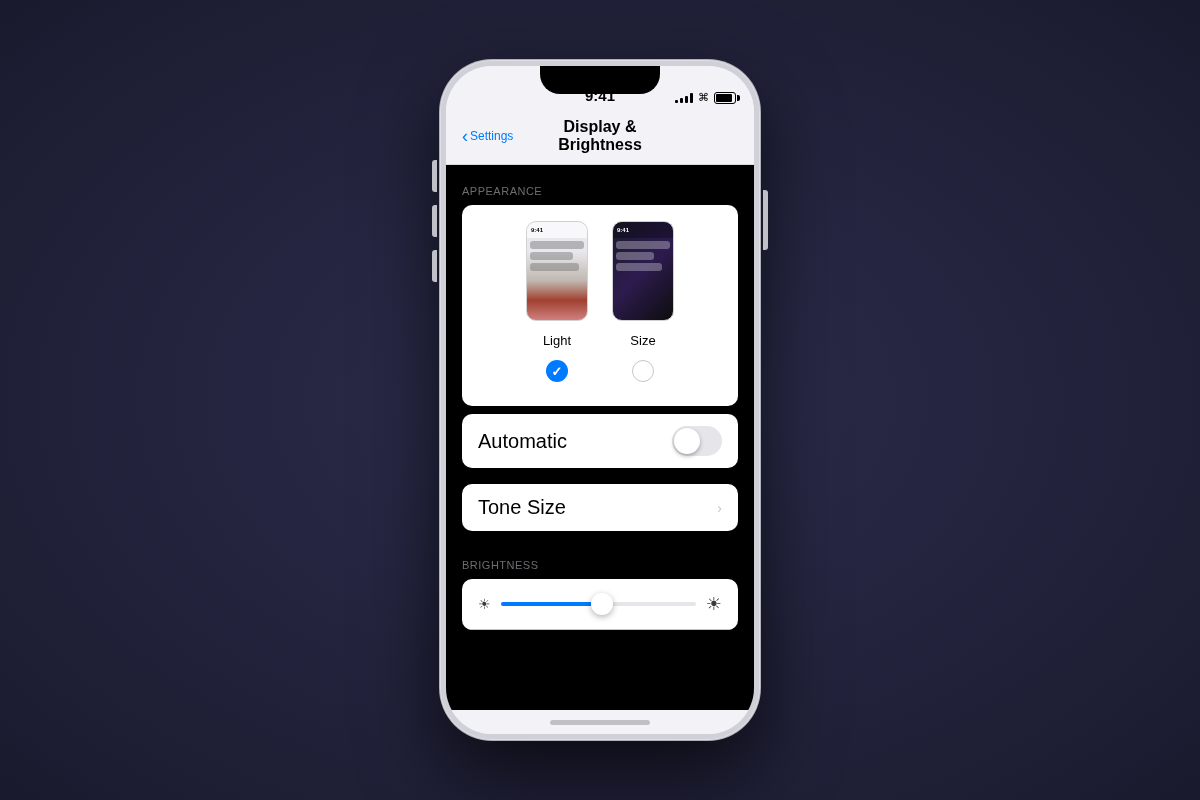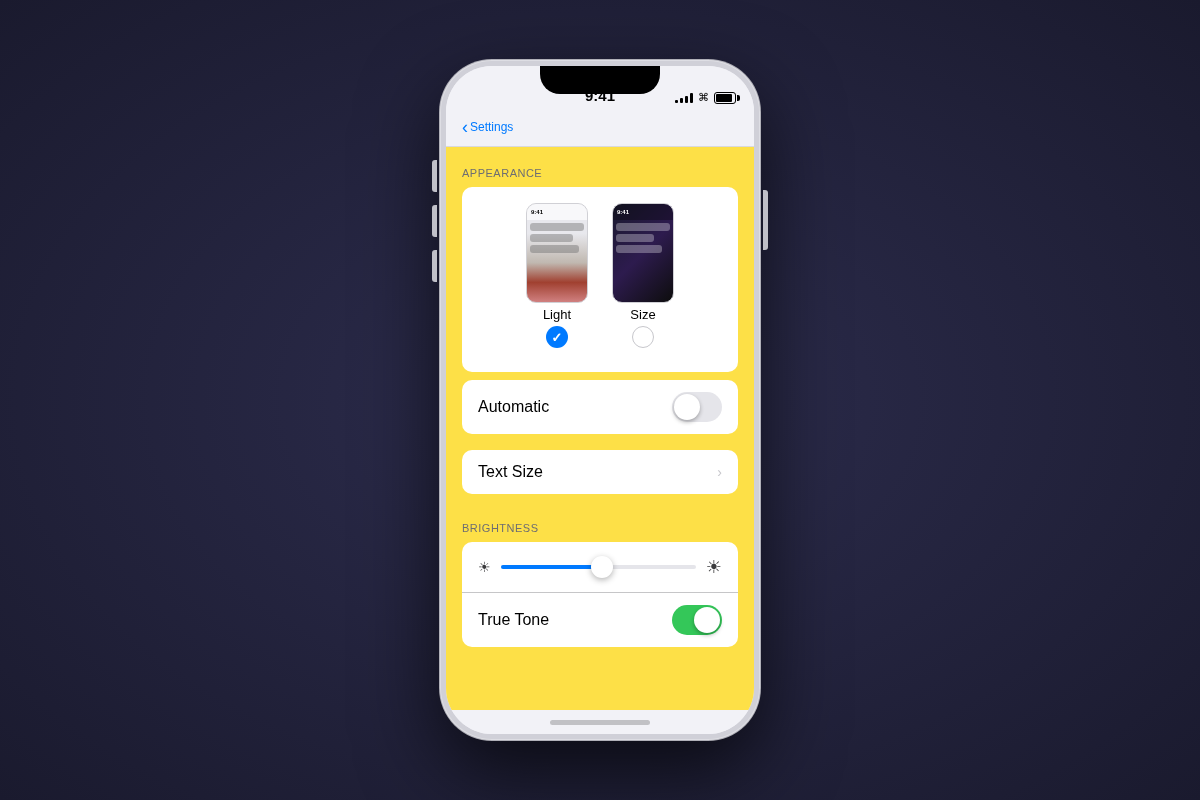--- a/index.html
+++ b/index.html
@@ -183,21 +183,21 @@
     }
 
     .nav-spacer {
       min-width: 70px;
     }
 
     
     .content {
       flex: 1;
       overflow-y: auto;
-      background: #fde047;
+      background: #000000;
       padding-bottom: 20px;
     }
 
     .content::-webkit-scrollbar { display: none; }
 
     
     .section-header {
       padding: 20px 16px 8px;
       font-size: 11px;
       font-weight: 500;
@@ -222,21 +222,21 @@
       border-bottom: 0.5px solid #c6c6c8;
       position: relative;
     }
 
     .settings-row:last-child {
       border-bottom: none;
     }
 
     .row-label {
       flex: 1;
-      font-size: 16px;
+      font-size: 20px;
       color: #000;
     }
 
     .chevron-right {
       color: #c7c7cc;
       font-size: 14px;
     }
 
     
     .toggle {
@@ -287,21 +287,21 @@
       display: flex;
       justify-content: center;
       gap: 24px;
       margin-bottom: 8px;
     }
 
     .appearance-option {
       display: flex;
       flex-direction: column;
       align-items: center;
-      gap: 4px;
+      gap: 12px;
     }
 
     .phone-preview {
       width: 62px;
       height: 100px;
       border-radius: 10px;
       overflow: hidden;
       border: 1.5px solid #d0d0d5;
       position: relative;
     }
@@ -485,20 +485,21 @@
           <div class="battery-fill"></div>
         </div>
       </div>
     </div>
 
     <div class="nav-header">
       <div class="nav-back">
         <span class="nav-chevron">‹</span>
         <span class="nav-back-text">Settings</span>
       </div>
+      <div class="nav-title">Display &amp; Brightness</div>
       <div class="nav-spacer"></div>
     </div>
 
     <div class="content">
 
       <div class="section-header">APPEARANCE</div>
 
       <div class="appearance-group">
         <div class="appearance-options">
 
@@ -537,44 +538,38 @@
         <div class="settings-row">
           <span class="row-label">Automatic</span>
           <div class="toggle off">
             <div class="toggle-knob"></div>
           </div>
         </div>
       </div>
 
       <div class="settings-group">
         <div class="settings-row">
-          <span class="row-label">Text Size</span>
+          <span class="row-label">Tone Size</span>
           <span class="chevron-right">›</span>
         </div>
       </div>
 
       <div class="section-header">BRIGHTNESS</div>
 
       <div class="brightness-section">
 
         <div class="brightness-slider-row">
           <span class="sun-icon-small">☀</span>
           <div class="slider-track">
             <div class="slider-fill"></div>
             <div class="slider-thumb"></div>
           </div>
           <span class="sun-icon-large">☀</span>
         </div>
 
-        <div class="settings-row">
-          <span class="row-label">True Tone</span>
-          <div class="toggle on">
-            <div class="toggle-knob"></div>
-          </div>
-        </div>
 
       </div>
 
     </div>
 
     <div class="home-indicator">
       <div class="home-bar"></div>
     </div>
 
   </div>

